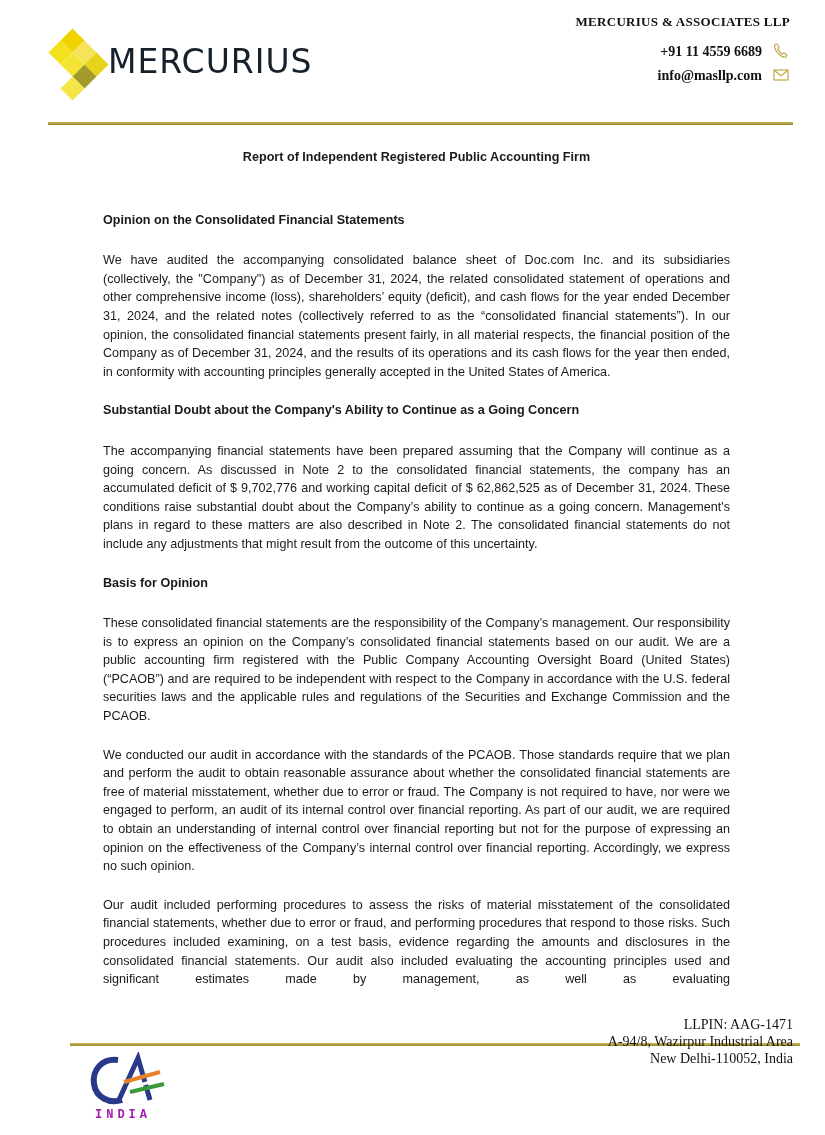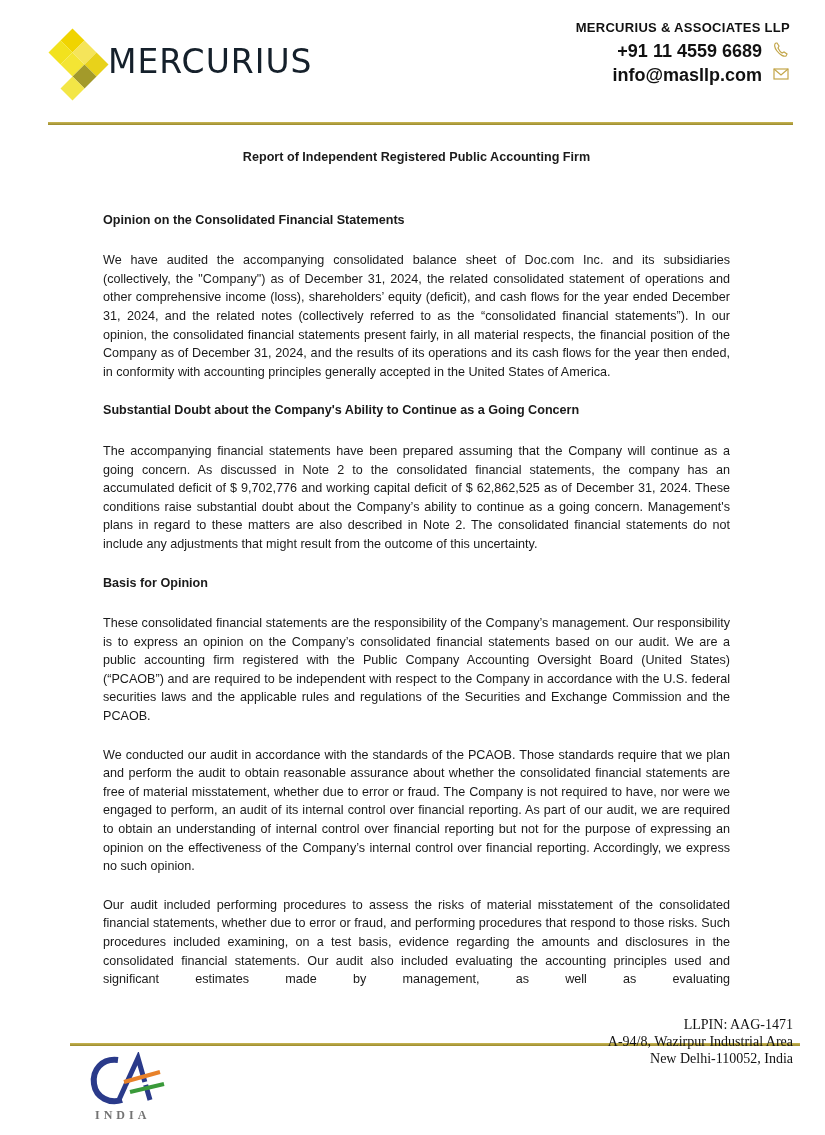--- a/index.html
+++ b/index.html
@@ -3,38 +3,38 @@
 <meta charset="utf-8">
 <style>
   html, body { margin: 0; padding: 0; background: #ffffff; }
   body { width: 825px; height: 1135px; position: relative; overflow: hidden; font-family: "Liberation Sans", sans-serif; color: #1a1a1a; }
 
   .logo { position: absolute; left: 50px; top: 30px; width: 300px; height: 70px; }
   .logo-mark { position: absolute; left: 0; top: 0; width: 60px; height: 70px; }
   .logo-mark .sq { position: absolute; width: 17px; height: 17px; transform: rotate(45deg); }
   .logo-word { position: absolute; left: 58px; top: 12px; font-family: "DejaVu Sans", sans-serif; font-size: 33px; font-weight: normal; letter-spacing: 1px; color: #15202b; }
 
-  .contact { position: absolute; right: 35px; top: 20px; text-align: right; font-family: Liberation Sans, sans-serif; font-weight: bold; color: #111; }
+  .contact { position: absolute; right: 35px; top: 14px; text-align: right; font-family: Liberation Serif, serif; font-weight: bold; color: #111; }
   .firm-name { font-size: 13px; letter-spacing: 0.3px; margin-bottom: 6px; }
-  .contact-row { display: flex; justify-content: flex-end; align-items: flex-start; font-size: 18px; height: 24px; }
+  .contact-row { display: flex; justify-content: flex-end; align-items: flex-end; font-size: 14px; height: 24px; }
   .contact-row .icon { width: 18px; height: 18px; margin-left: 10px; display: inline-block; }
   .contact-row svg { width: 18px; height: 18px; }
 
   .rule { position: absolute; height: 3px; background: linear-gradient(#c9b653, #9a8a2d); }
   .rule-top { left: 48px; width: 745px; top: 122px; }
   .rule-bottom { left: 70px; width: 730px; top: 1043px; }
 
   .content { position: absolute; left: 103px; width: 627px; top: 148px; font-family: "Liberation Sans", sans-serif; font-size: 12.6px; line-height: 18.6px; }
   .title { text-align: center; font-weight: bold; font-size: 12.6px; margin: 0 0 44px 0; }
   .heading { font-weight: bold; margin: 0 0 22px 0; }
   .addressee { font-weight: bold; margin: 0 0 20px 0; }
   .para { text-align: justify; margin: 12px 0 20px 0; }
 
   .ca-logo { position: absolute; left: 88px; top: 1052px; width: 90px; height: 75px; }
-  .ca-text { position: absolute; left: 95px; top: 1108px; font-family: Liberation Serif, serif; font-size: 12px; letter-spacing: 4px; color: #737373; font-weight: bold; }
+  .ca-text { position: absolute; left: 95px; top: 1108px; font-family: Liberation Mono, monospace; font-size: 12px; letter-spacing: 4px; color: #a21caf; font-weight: bold; }
 
   .footer-addr { position: absolute; right: 32px; top: 1016px; text-align: right; font-family: "Liberation Serif", serif; font-size: 14px; line-height: 17px; color: #111; }
 </style>
 </head>
 <body>
 
 <div class="logo">
   <div class="logo-mark">
     <div class="sq" style="left:14px;top:2px;background:#f0d400;"></div>
     <div class="sq" style="left:26px;top:14px;background:#f5e45a;"></div>

